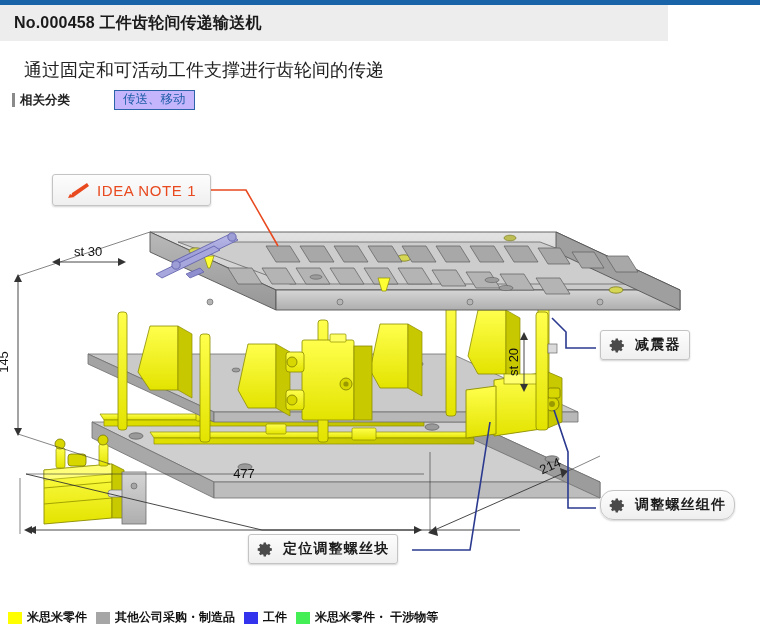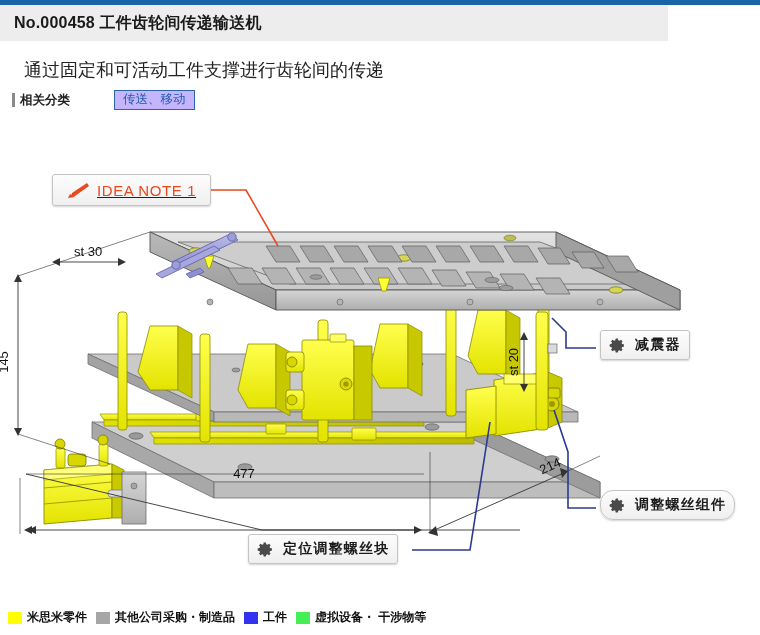--- a/index.html
+++ b/index.html
@@ -120,21 +120,20 @@
   .callout .c-ico {
     margin-right: 9px;
     display: inline-flex;
     align-items: center;
   }
 
   .callout.idea {
     left: 52px; top: 52px;
     height: 32px;
     padding: 0 14px;
-    text-decoration: underline;
   }
   .callout.idea .c-label {
     color: #e8491f;
     font-size: 15px;
     font-weight: normal;
     letter-spacing: .6px;
   }
   .callout.idea .c-ico { margin-right: 8px; }
 
   .callout.damper    { left: 600px; top: 208px; }
@@ -489,15 +488,15 @@
   <div class="legend-item">
     <span class="legend-sw" style="background:#a6a6a6"></span>
     <span class="legend-tx">其他公司采购・制造品</span>
   </div>
   <div class="legend-item">
     <span class="legend-sw" style="background:#3333ee"></span>
     <span class="legend-tx">工件</span>
   </div>
   <div class="legend-item">
     <span class="legend-sw" style="background:#44ee55"></span>
-    <span class="legend-tx">虚拟设备・ 干涉物等</span>
+    <span class="legend-tx">米思米零件・ 干涉物等</span>
   </div>
 </div>
 
 </body></html>

